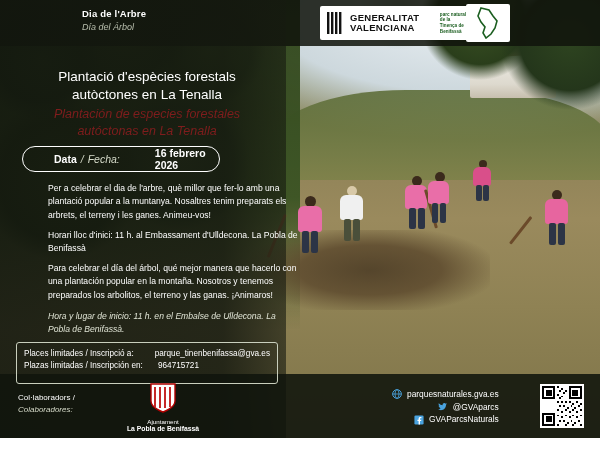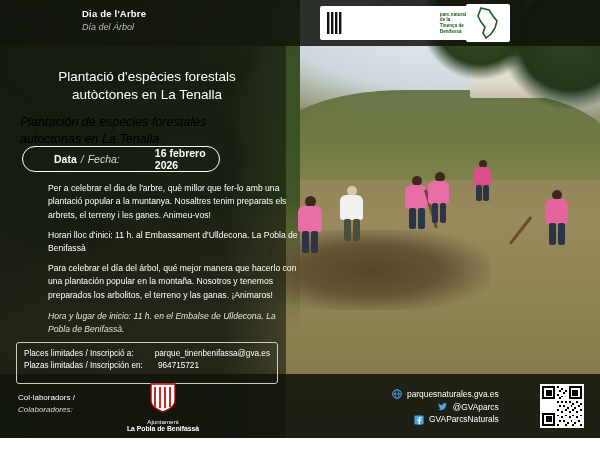--- a/index.html
+++ b/index.html
@@ -127,21 +127,21 @@
     background: #ffffff; border-radius: 2px; display: flex; align-items: center; justify-content: center;
   }
 
   
   .title-ca {
     position: absolute; left: 20px; top: 68px; width: 254px;
     color: #ffffff; font-size: 13.5px; font-weight: normal; line-height: 1.35; text-align: center;
   }
   .title-es {
     position: absolute; left: 20px; top: 106px; width: 254px;
-    color: #000000; font-size: 12.5px; font-style: italic; line-height: 1.35;  margin-top: 8px;
+    color: #7f1d1d; font-size: 12.5px; font-style: italic; line-height: 1.35; text-align: center;
   }
 
   .date-box {
     position: absolute; left: 22px; top: 146px; width: 198px; height: 26px;
     border: 1.4px solid #ffffff; border-radius: 13px;
     display: flex; align-items: center; justify-content: center; gap: 4px;
     color: #ffffff; font-size: 10.5px;
   }
   .date-box .b { font-weight: bold; padding-left: 31px; }
   .date-box .i { font-style: italic; color: #d7dccb; }
@@ -249,20 +249,24 @@
   <div class="gva-box">
     <svg class="gva-shield" viewBox="0 0 18 24">
       <rect x="0" y="0" width="18" height="24" fill="#ffffff"></rect>
       <g fill="#111">
         <rect x="1" y="1" width="2.4" height="22"></rect>
         <rect x="5" y="1" width="2.4" height="22"></rect>
         <rect x="9" y="1" width="2.4" height="22"></rect>
         <rect x="13" y="1" width="2.4" height="22"></rect>
       </g>
     </svg>
+    <div class="gva-txt">
+      <div class="l1">GENERALITAT</div>
+      <div class="l2">VALENCIANA</div>
+    </div>
   </div>
 
   <div class="pn-box">
     <div class="pn-txt">
       <div>parc natural</div>
       <div>de la</div>
       <div>Tinença de</div>
       <div>Benifassà</div>
     </div>
     <svg class="pn-leaf" viewBox="0 0 16 16">

